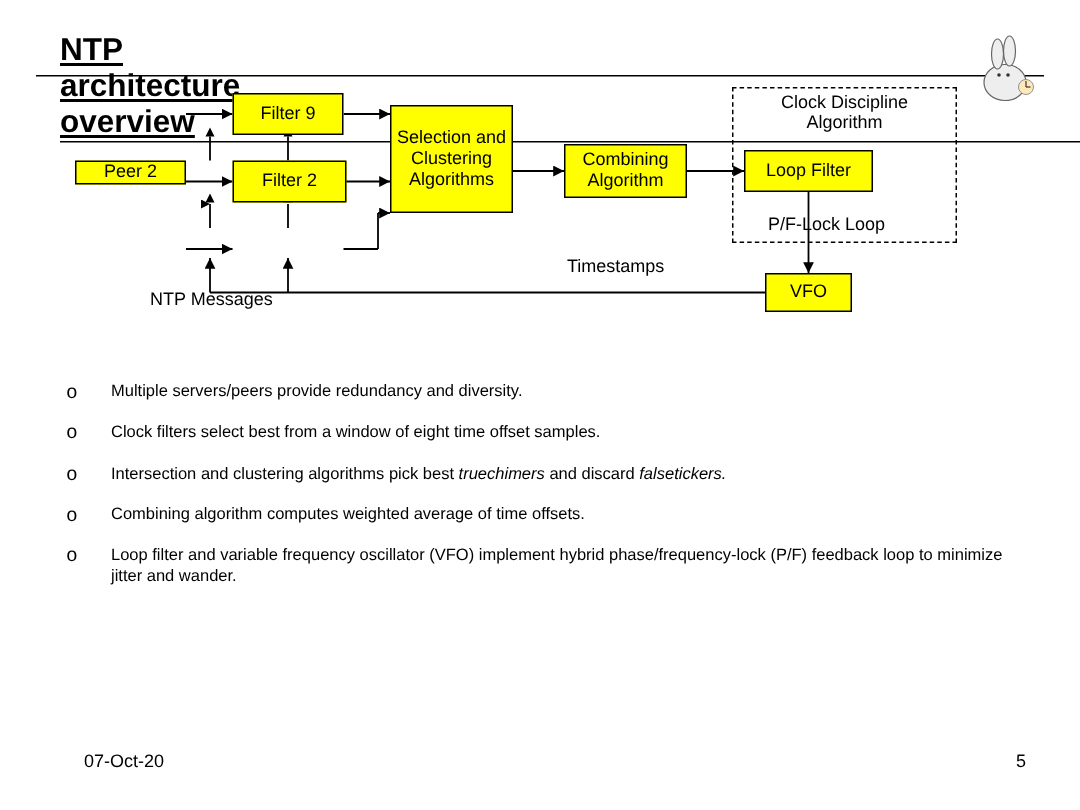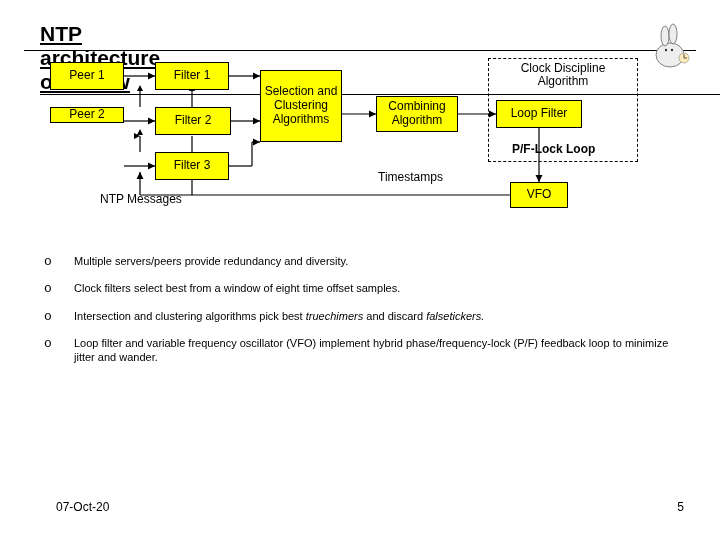--- a/index.html
+++ b/index.html
@@ -88,21 +88,21 @@
     left: 446px; top: 0px;
     width: 134px;
     font-size: 12px;
     text-align: center;
     line-height: 1.1;
   }
   .pf-label {
     position: absolute;
     left: 450px; top: 80px;
     font-size: 12px;
-    font-weight: bold;
+    font-weight: normal;
     padding-left: 12px;
   }
   .ntp-msg {
     position: absolute;
     left: 50px; top: 130px;
     font-size: 12px;
   }
   .timestamps {
     position: absolute;
     left: 328px; top: 108px;
@@ -202,42 +202,41 @@
 
     <polygon points="87,73 93,73 90,67" fill="#000"></polygon>
     <polygon points="139,73 145,73 142,67" fill="#000"></polygon>
     <polygon points="87,29 93,29 90,23" fill="#000" opacity="0"></polygon>
     <polygon points="87,44 93,44 90,38" fill="#000" opacity="0"></polygon>
     <polygon points="87,29 93,29 90,23" fill="#000" opacity="0"></polygon>
     <polygon points="87,29 93,29 90,23" fill="#000"></polygon>
     <polygon points="139,29 145,29 142,23" fill="#000"></polygon>
   </svg>
 
-  <div class="box peer1">Peer 1</div>
   <div class="box peer2">Peer 2</div>
-  <div class="box filter1">Filter 1</div>
+  <div class="box filter1">Filter 9</div>
   <div class="box filter2">Filter 2</div>
-  <div class="box filter3">Filter 3</div>
   <div class="box sel">Selection and Clustering Algorithms</div>
   <div class="box comb">Combining Algorithm</div>
 
   <div class="cda-box"></div>
   <div class="cda-label">Clock Discipline Algorithm</div>
   <div class="box loop">Loop Filter</div>
   <div class="pf-label">P/F-Lock Loop</div>
 
   <div class="box vfo">VFO</div>
 
   <div class="ntp-msg">NTP Messages</div>
   <div class="timestamps">Timestamps</div>
 </div>
 
 <ul class="bullets">
   <li>Multiple servers/peers provide redundancy and diversity.</li>
   <li>Clock filters select best from a window of eight time offset samples.</li>
   <li>
     <span>Intersection and clustering algorithms pick best </span><em class="i">truechimers</em><span> and discard </span><em class="i">falsetickers.</em>
   </li>
+  <li>Combining algorithm computes weighted average of time offsets.</li>
   <li>Loop filter and variable frequency oscillator (VFO) implement hybrid phase/frequency-lock (P/F) feedback loop to minimize jitter and wander.</li>
 </ul>
 
 <div class="footer-date">07-Oct-20</div>
 <div class="footer-page">5</div>
 
 </body></html>

